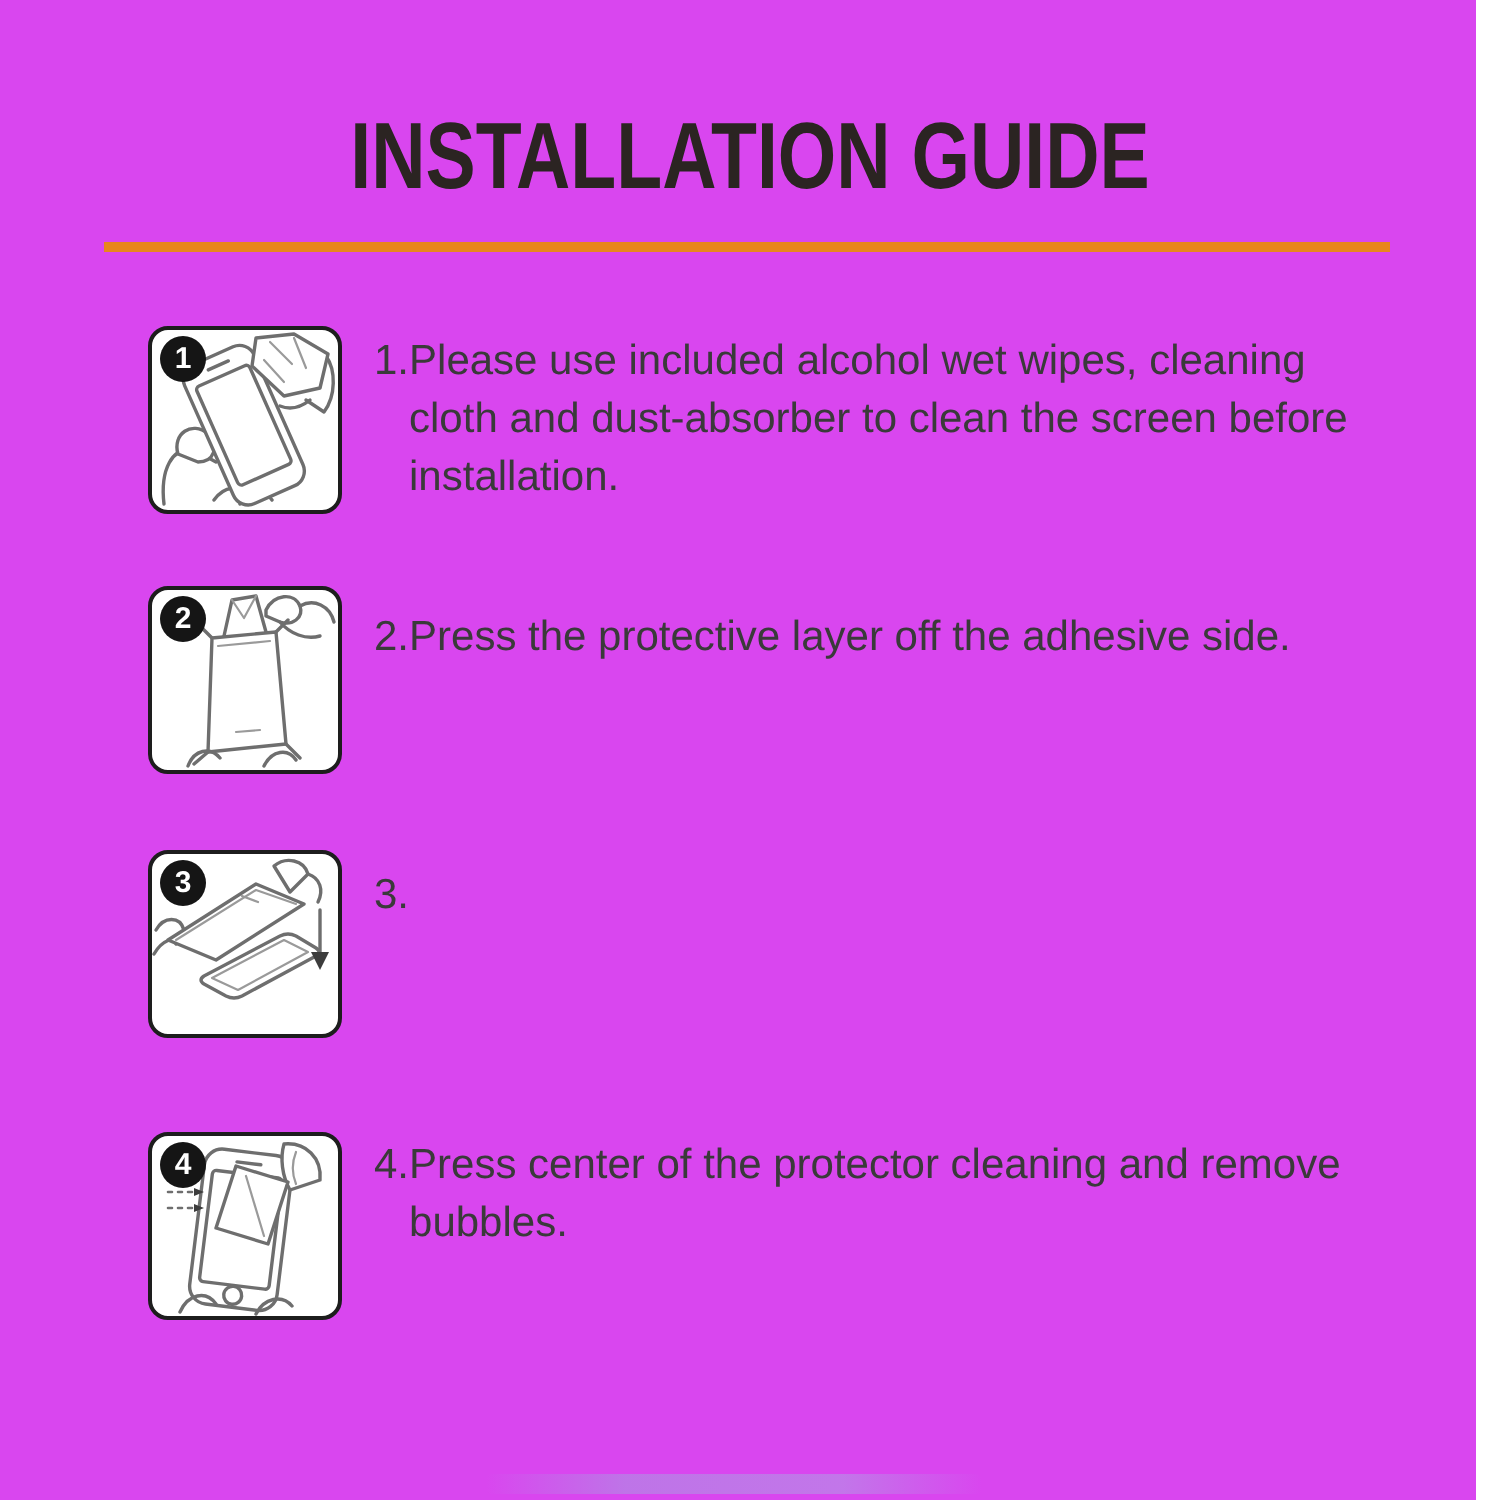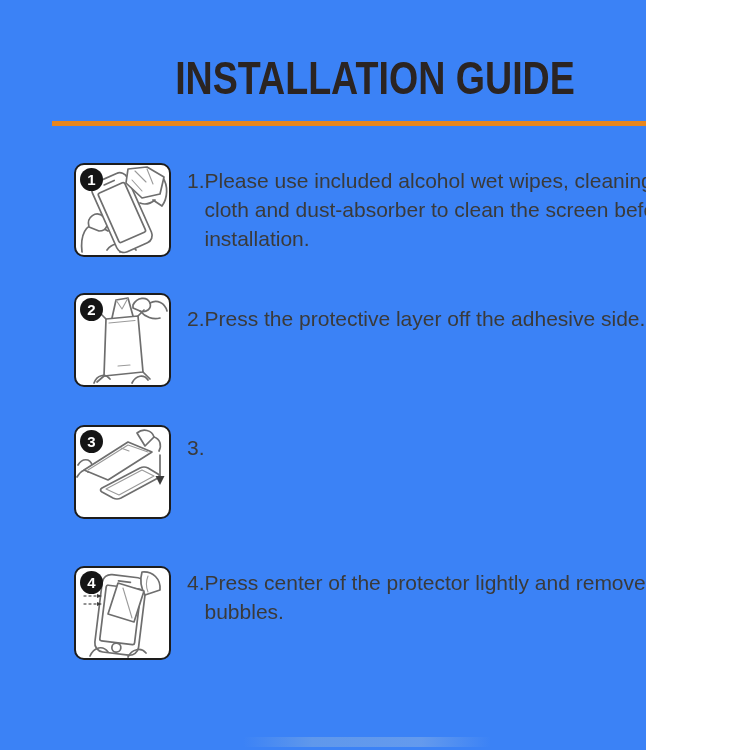--- a/index.html
+++ b/index.html
@@ -1,16 +1,16 @@
 <!DOCTYPE html>
 <html><head>
 <meta charset="utf-8">
 <style>
   html,body{margin:0;padding:0;background:#fff;}
-  .page{position:relative;width:646px;height:750px;background:#3b82f6;overflow:hidden;
+  .page{position:relative;width:738px;height:750px;background:#d946ef;overflow:hidden;
         font-family:"Liberation Sans",sans-serif;}
 
   
   .title{position:absolute;top:54px;left:0;width:750px;margin:0;text-align:center;
          font-size:47px;line-height:47px;font-weight:bold;color:#2b2422;
          letter-spacing:0px;transform:scaleX(0.8);transform-origin:50% 50%;white-space:nowrap;}
   .divider{position:absolute;top:121px;left:52px;width:643px;height:5px;background:#E8861C;}
 
   
   .step{position:absolute;left:74px;display:flex;align-items:flex-start;}
@@ -156,18 +156,18 @@
         <line class="dash" x1="8" y1="28" x2="21" y2="28"></line>
           <polygon class="solid" points="21,26 26,28 21,30"></polygon>
         <line class="dash" x1="8" y1="36" x2="21" y2="36"></line>
           <polygon class="solid" points="21,34 26,36 21,38"></polygon>
 
         <path d="M14,88 C18,79 27,77 32,84 M52,89 C56,81 65,79 70,85"></path>
       </svg>
     </div>
     <p class="step-text">
       <span class="pfx">4.</span>
-      <span class="body">Press center of the protector lightly and remove bubbles.</span>
+      <span class="body">Press center of the protector cleaning and remove bubbles.</span>
     </p>
   </section>
 
   <div class="smudge"></div>
 </div>
 
 </body></html>

